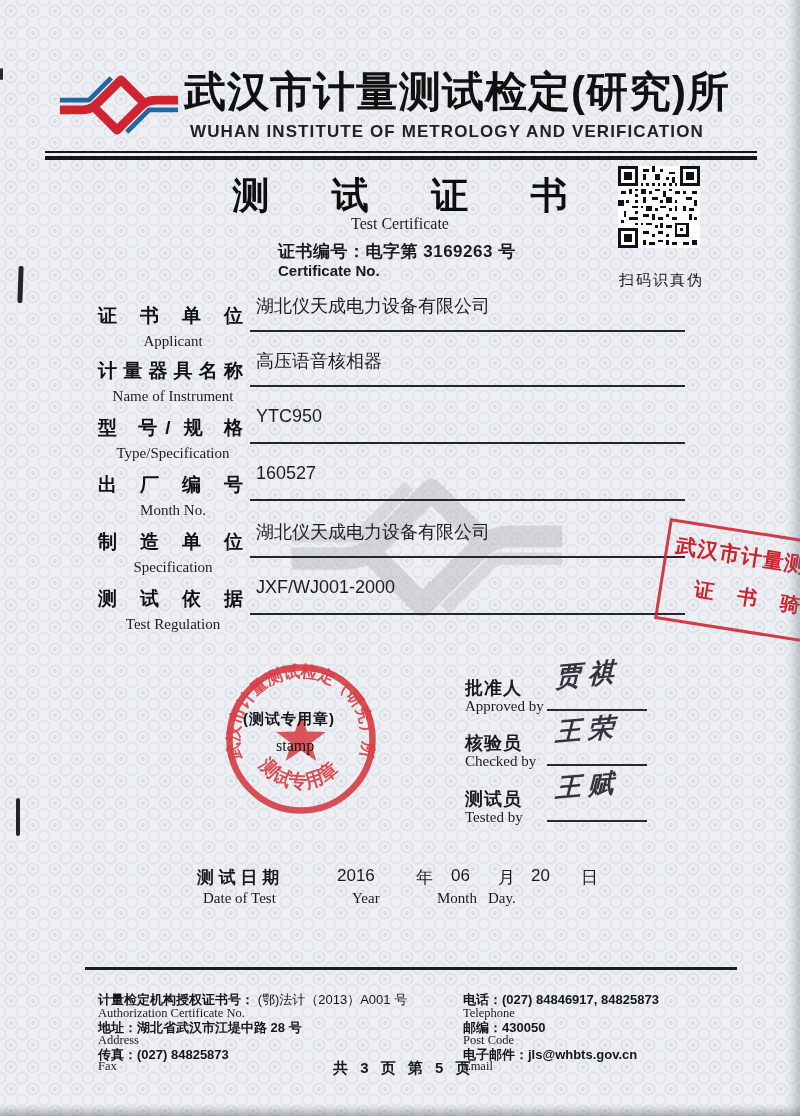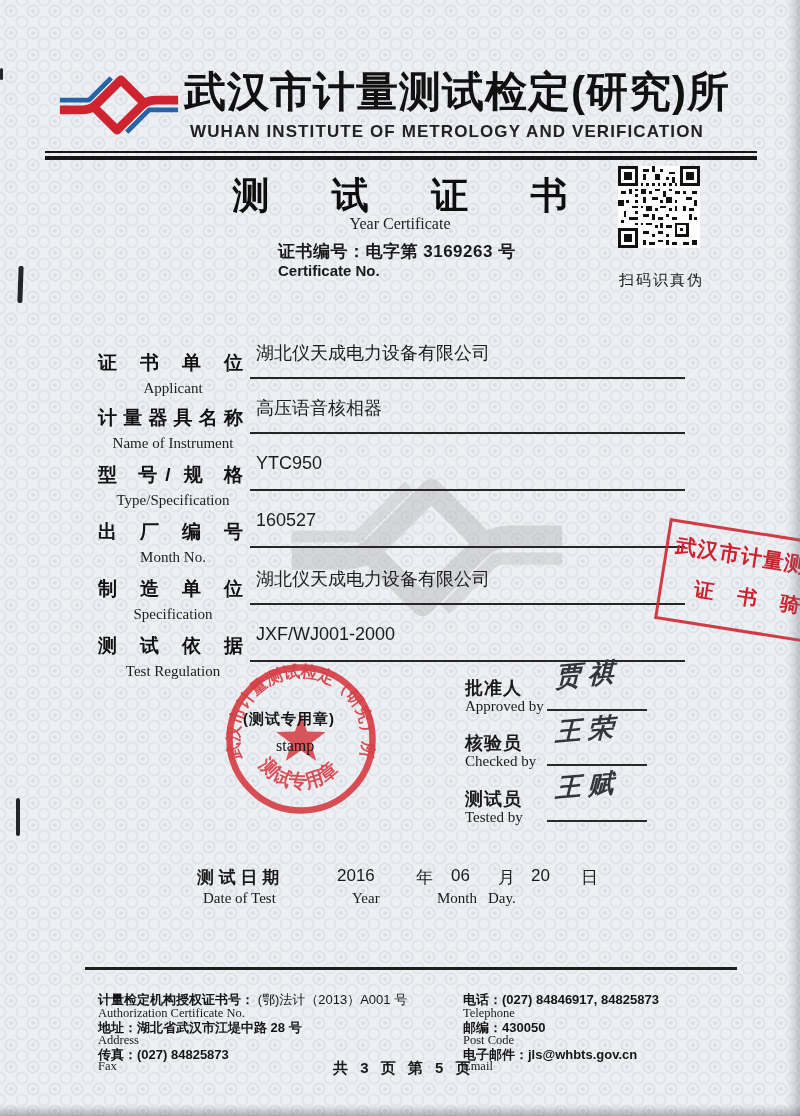--- a/index.html
+++ b/index.html
@@ -22,21 +22,21 @@
   .org-en{left:190px;top:122px;font-size:17px;font-weight:600;letter-spacing:1.1px;color:#222;white-space:nowrap;}
   .hdr-rule{left:45px;top:151px;width:712px;height:3px;border-top:2px solid #161616;border-bottom:4px solid #161616;}
   
   .title-cn{left:0;top:171px;width:800px;text-align:center;font-size:37px;font-weight:bold;letter-spacing:26px;text-indent:26px;color:#0e0e0e;}
   .title-en{left:0;top:215px;width:800px;text-align:center;font-size:16px;color:#222;}
   .certno{left:278px;top:240px;font-size:17px;font-weight:bold;letter-spacing:0.5px;white-space:nowrap;}
   .certno-en{left:278px;top:262px;font-size:15px;font-weight:600;}
   .qr{left:618px;top:166px;}
   .qr-caption{left:619px;top:271px;font-size:15px;letter-spacing:2px;font-weight:500;}
   
-  .field-row{left:0;width:800px;height:60px;z-index:2;margin-top:47px;}
+  .field-row{left:0;width:800px;height:60px;z-index:2;}
   .f-label{position:absolute;left:98px;top:0;width:145px;font-size:19px;font-weight:bold;text-align:justify;text-align-last:justify;white-space:nowrap;color:#111;}
   .f-en{position:absolute;left:98px;top:30px;width:150px;text-align:center;font-family:"Liberation Serif",serif;font-size:15px;color:#1d1d1d;white-space:nowrap;}
   .f-value{position:absolute;left:256px;top:-9px;font-family:Liberation Sans, sans-serif;font-size:18px;color:#1c1c1c;white-space:nowrap;}
   .f-line{position:absolute;left:250px;top:27px;width:435px;border-top:2px solid #262626;}
   
   .watermark{left:283px;top:408px;opacity:0.5;z-index:1;}
   
   .sig-row{left:0;width:800px;height:50px;z-index:3;}
   .s-label{position:absolute;left:465px;top:0;font-size:18px;font-weight:bold;letter-spacing:1px;}
   .s-en{position:absolute;left:465px;top:22px;font-family:"Liberation Serif",serif;font-size:15px;white-space:nowrap;}
@@ -75,21 +75,21 @@
     <path d="M4,51 H27 C36,51 40,47 46,41 L67,20 L93,46" stroke="#cf2430" stroke-width="9" stroke-linejoin="round"></path>
     <path d="M4,41 H34 L57,18" stroke="#2565a5" stroke-width="5" stroke-linejoin="round"></path>
     <path d="M126,41 H103 C94,41 90,45 84,51 L63,72 L37,46" stroke="#cf2430" stroke-width="9" stroke-linejoin="round"></path>
     <path d="M126,51 H96 L73,74" stroke="#2565a5" stroke-width="5" stroke-linejoin="round"></path>
   </svg>
   <div class="abs org-cn">武汉市计量测试检定(研究)所</div>
   <div class="abs org-en">WUHAN INSTITUTE OF METROLOGY AND VERIFICATION</div>
   <div class="abs hdr-rule"></div>
 
   <div class="abs title-cn">测 试 证 书</div>
-  <div class="abs title-en serif">Year Certificate</div>
+  <div class="abs title-en serif">Test Certificate</div>
   <div class="abs certno">
     <span>证书编号：</span><span>电字第 3169263 号</span>
   </div>
   <div class="abs certno-en sans">Certificate No.</div>
 
   <svg class="abs qr" width="82" height="82" viewBox="0 0 29 29" shape-rendering="crispEdges">
     <rect x="0" y="0" width="29" height="29" fill="#fdfdfd"></rect>
     <g fill="#111">
       <rect x="0" y="0" width="7" height="7"></rect>
         <rect x="22" y="0" width="7" height="7"></rect>

